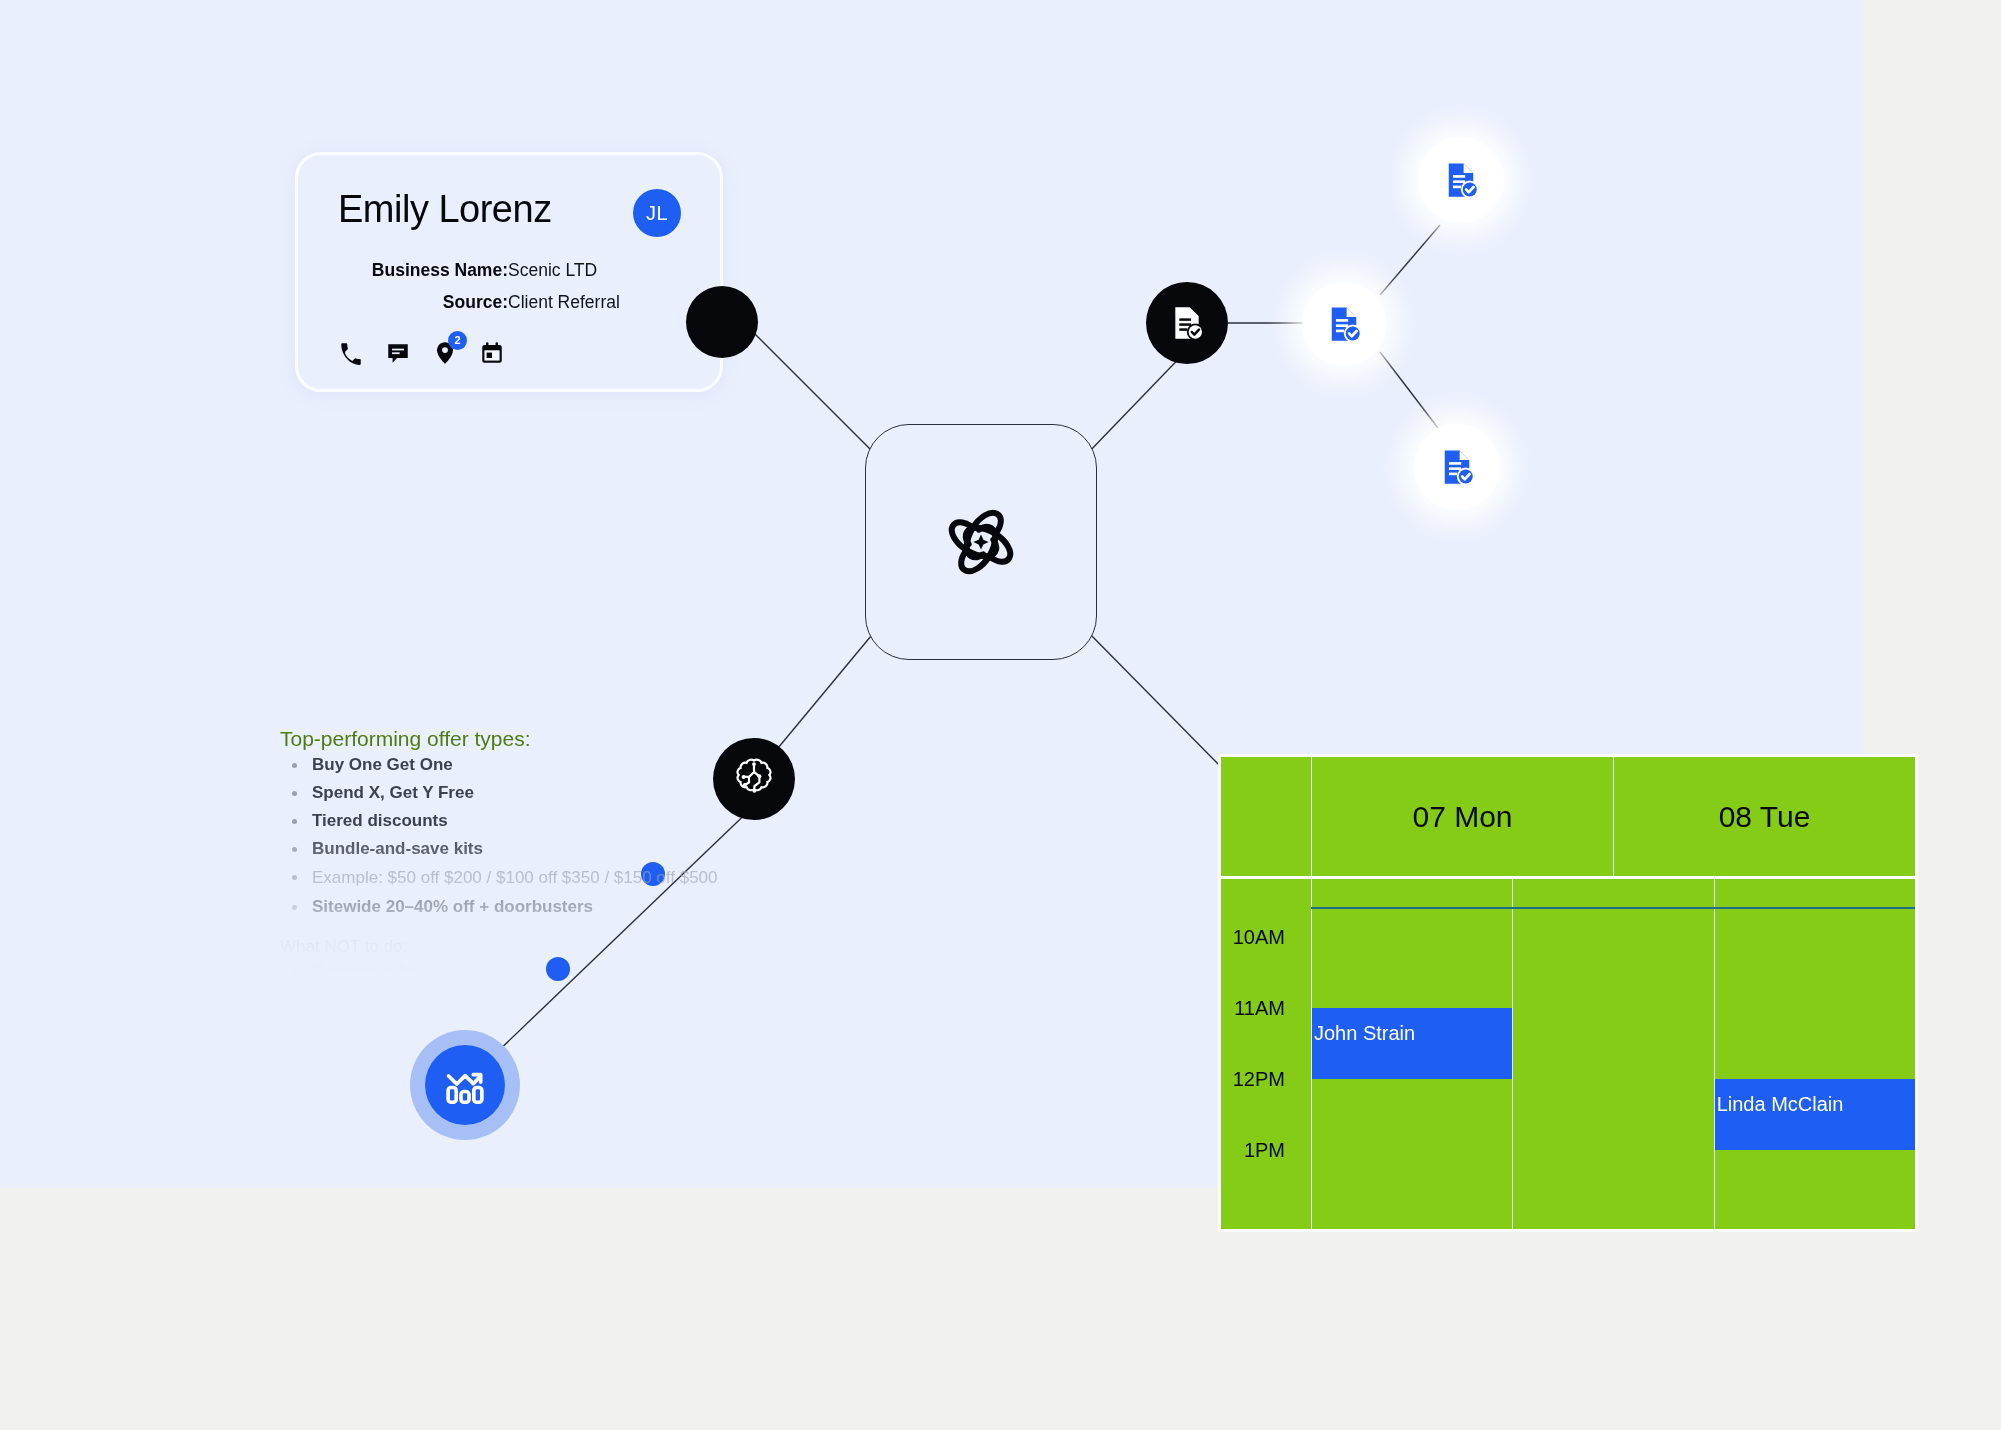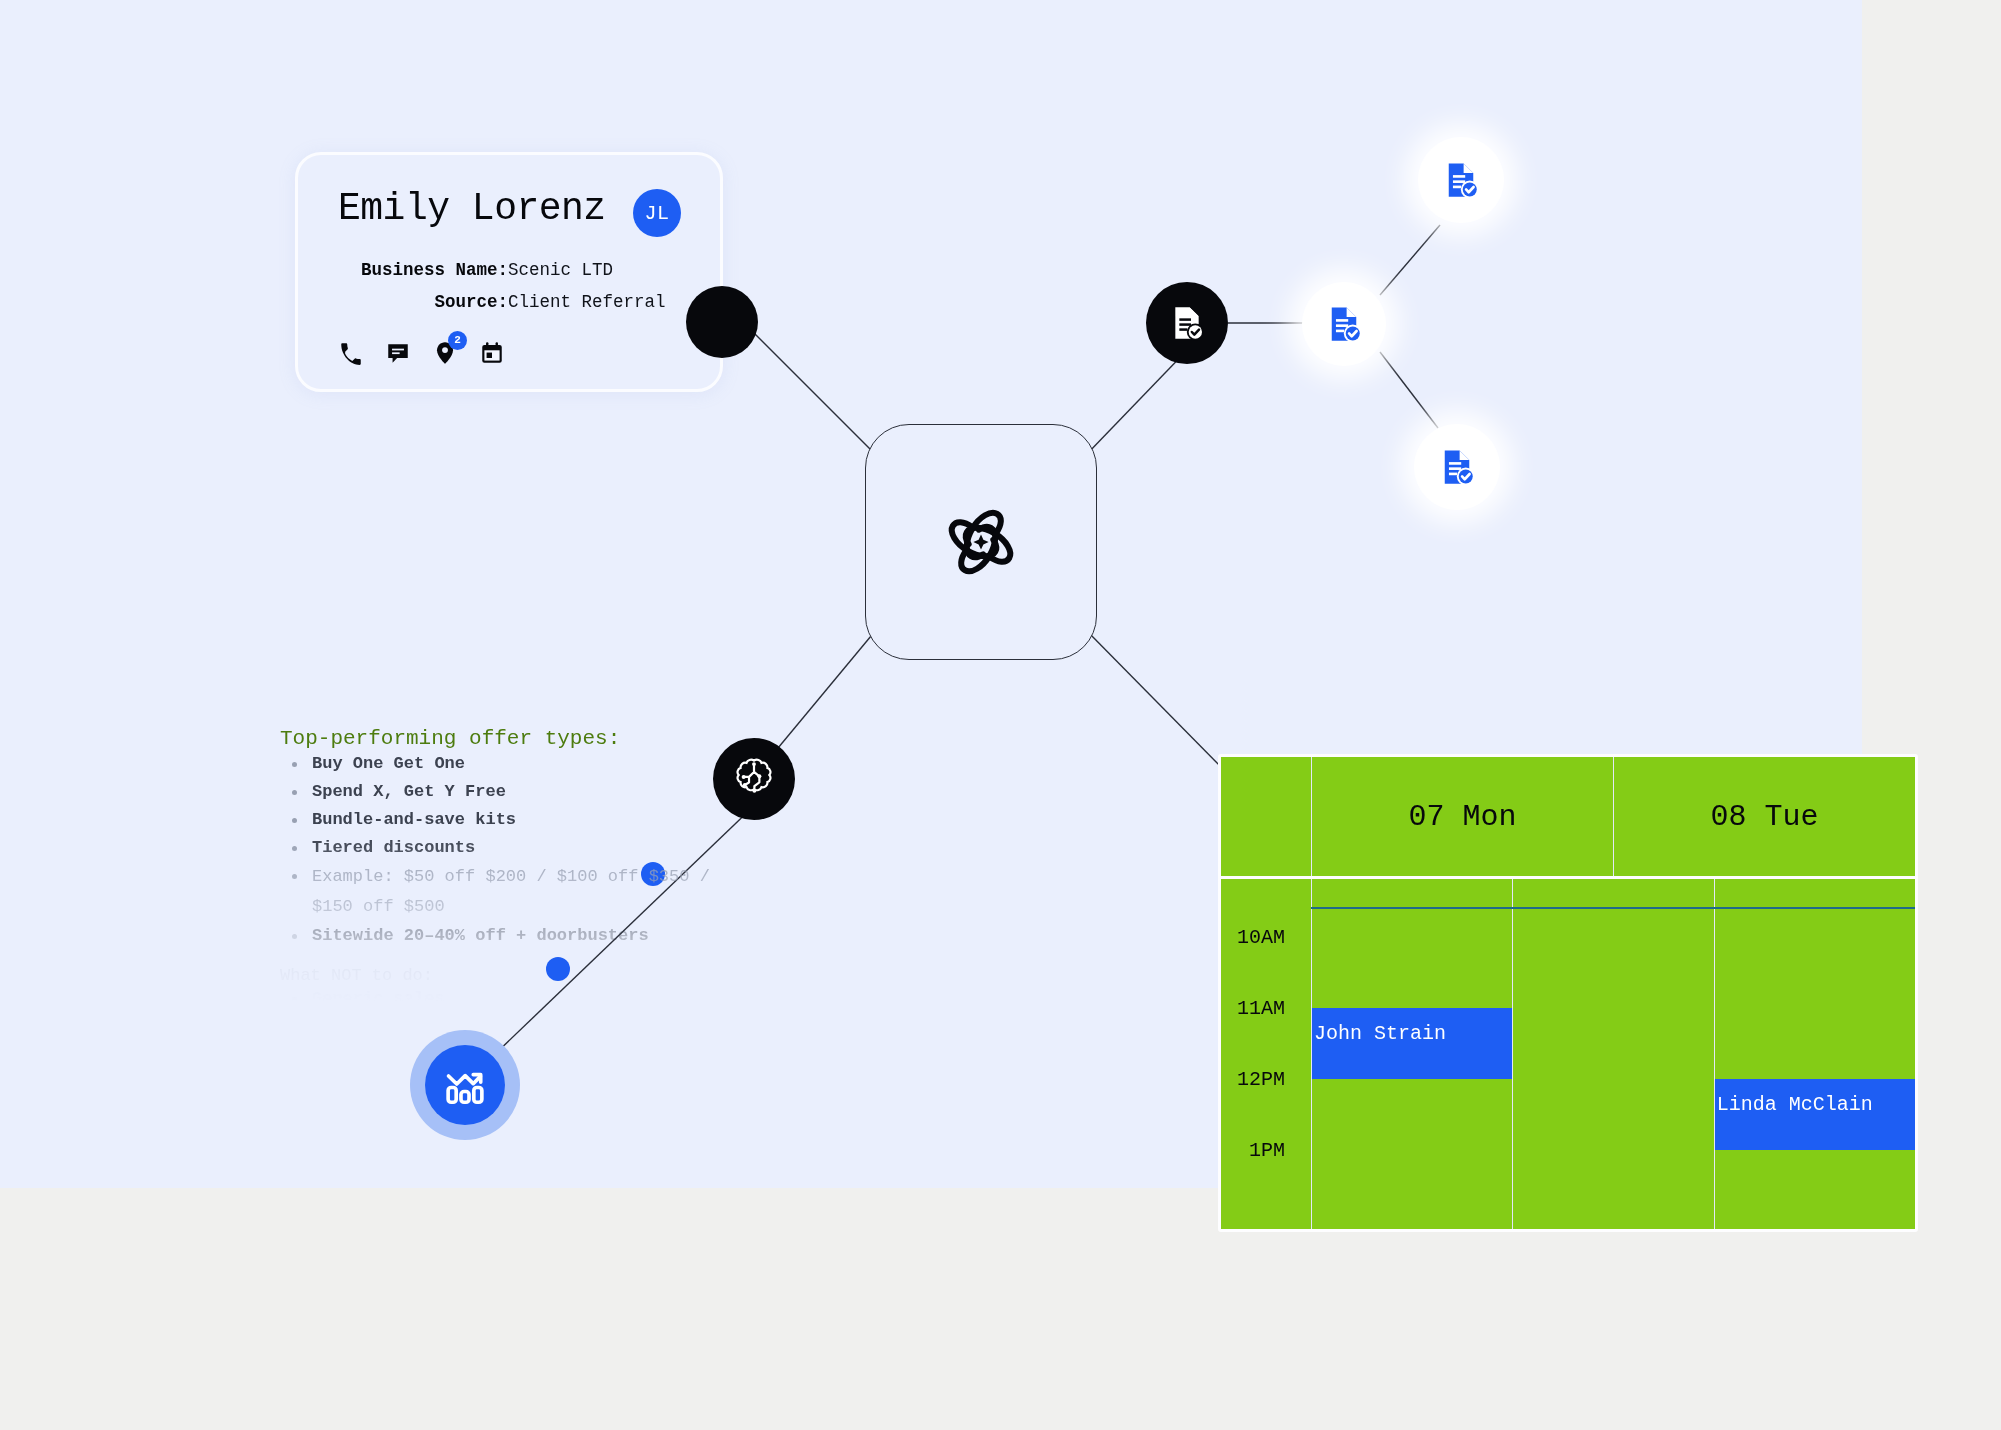--- a/index.html
+++ b/index.html
@@ -2,21 +2,21 @@
 <html><head>
 <meta charset="utf-8">
 <style>
   * { box-sizing: border-box; margin: 0; padding: 0; }
   html, body {
     width: 2001px; height: 1430px;
     background: #f0f0ee;
     font-family: "Liberation Sans", sans-serif;
     overflow: hidden;
   }
-  #stage { position: relative; width: 2001px; height: 1018px; background: #f0f0ee; font-family: Liberation Mono, monospace; }
+  #stage { position: relative; width: 2001px; height: 1018px; background: #f0f0ee; }
 
   
   #canvas {
     position: absolute; left: 0; top: 0;
     width: 1862px; height: 1188px;
     background: #eaeffd;
   }
 
   
   #links { position: absolute; left: 0; top: 0; width: 2001px; height: 1430px; }
@@ -302,22 +302,22 @@
         <rect x="16.6" y="13.3" width="4.2" height="7.7" rx="1.6" fill="none" stroke="#ffffff" stroke-width="1.9"></rect>
       </svg>
     </div>
   </div>
 
   <div id="notes">
     <div id="notes-title">Top-performing offer types:</div>
     <ul>
       <li>Buy One Get One</li>
       <li>Spend X, Get Y Free</li>
+      <li>Tiered discounts</li>
       <li>Bundle-and-save kits</li>
-      <li>Tiered discounts</li>
       <li class="sub" style="list-style:none">Example: $50 off $200 / $100 off $350 / $150 off $500</li>
       <li>Sitewide 20–40% off + doorbusters</li>
     </ul>
     <div class="section2">What NOT to do:</div>
     <ul>
       <li class="faint">Generic sales</li>
     </ul>
   </div>
 
   <div id="calendar">

